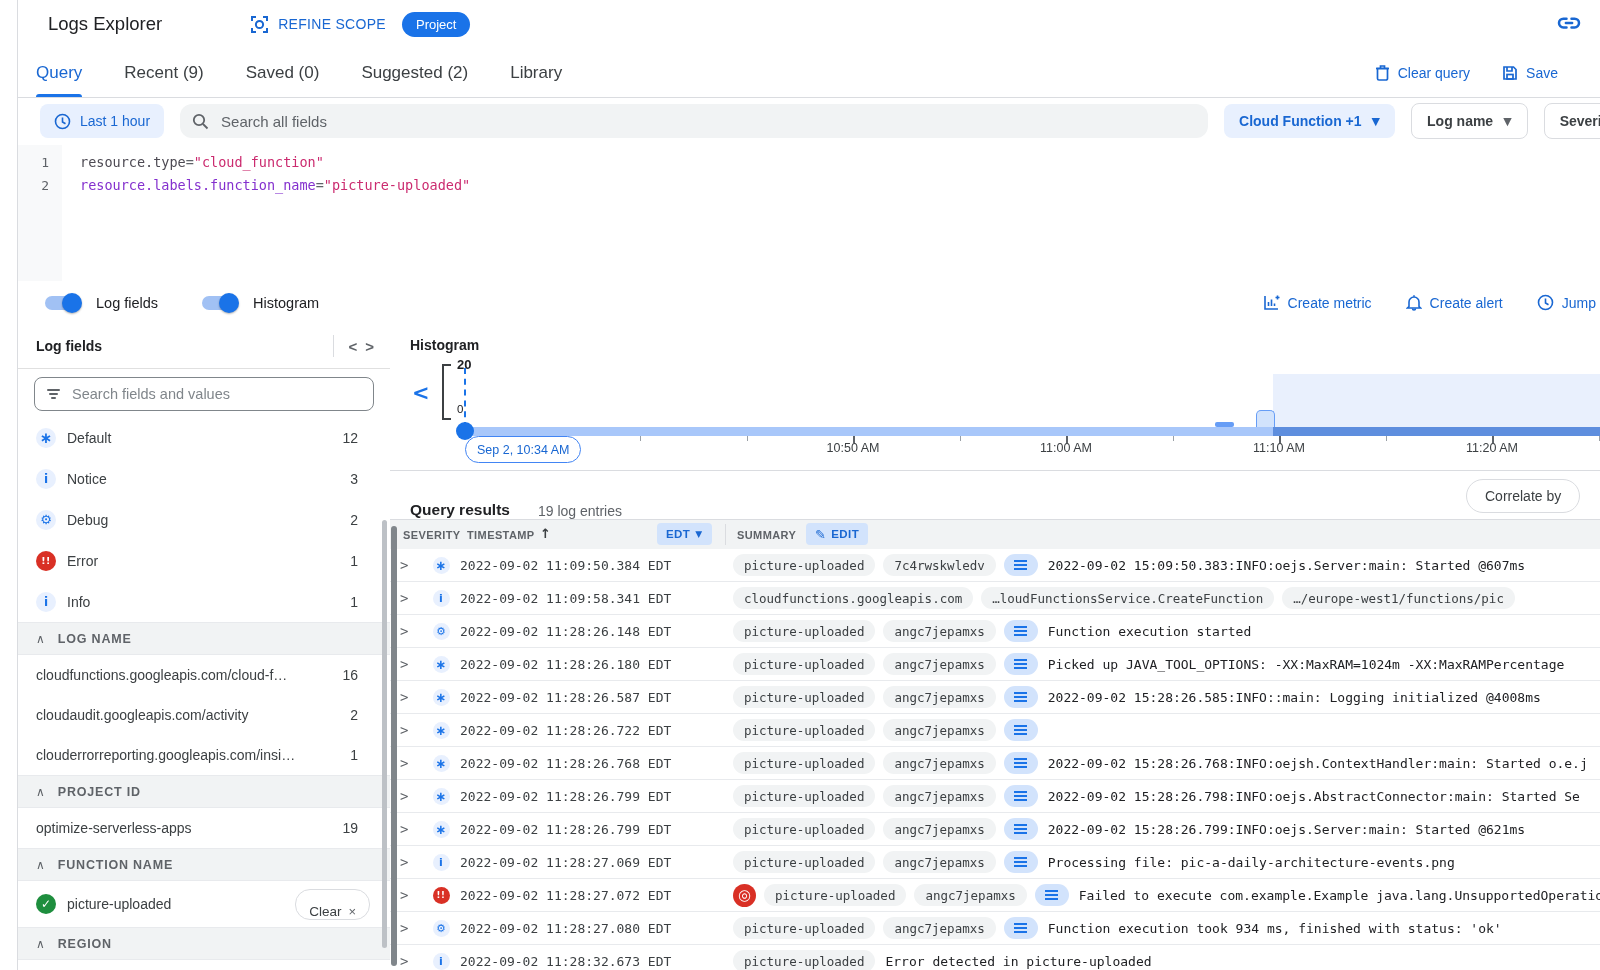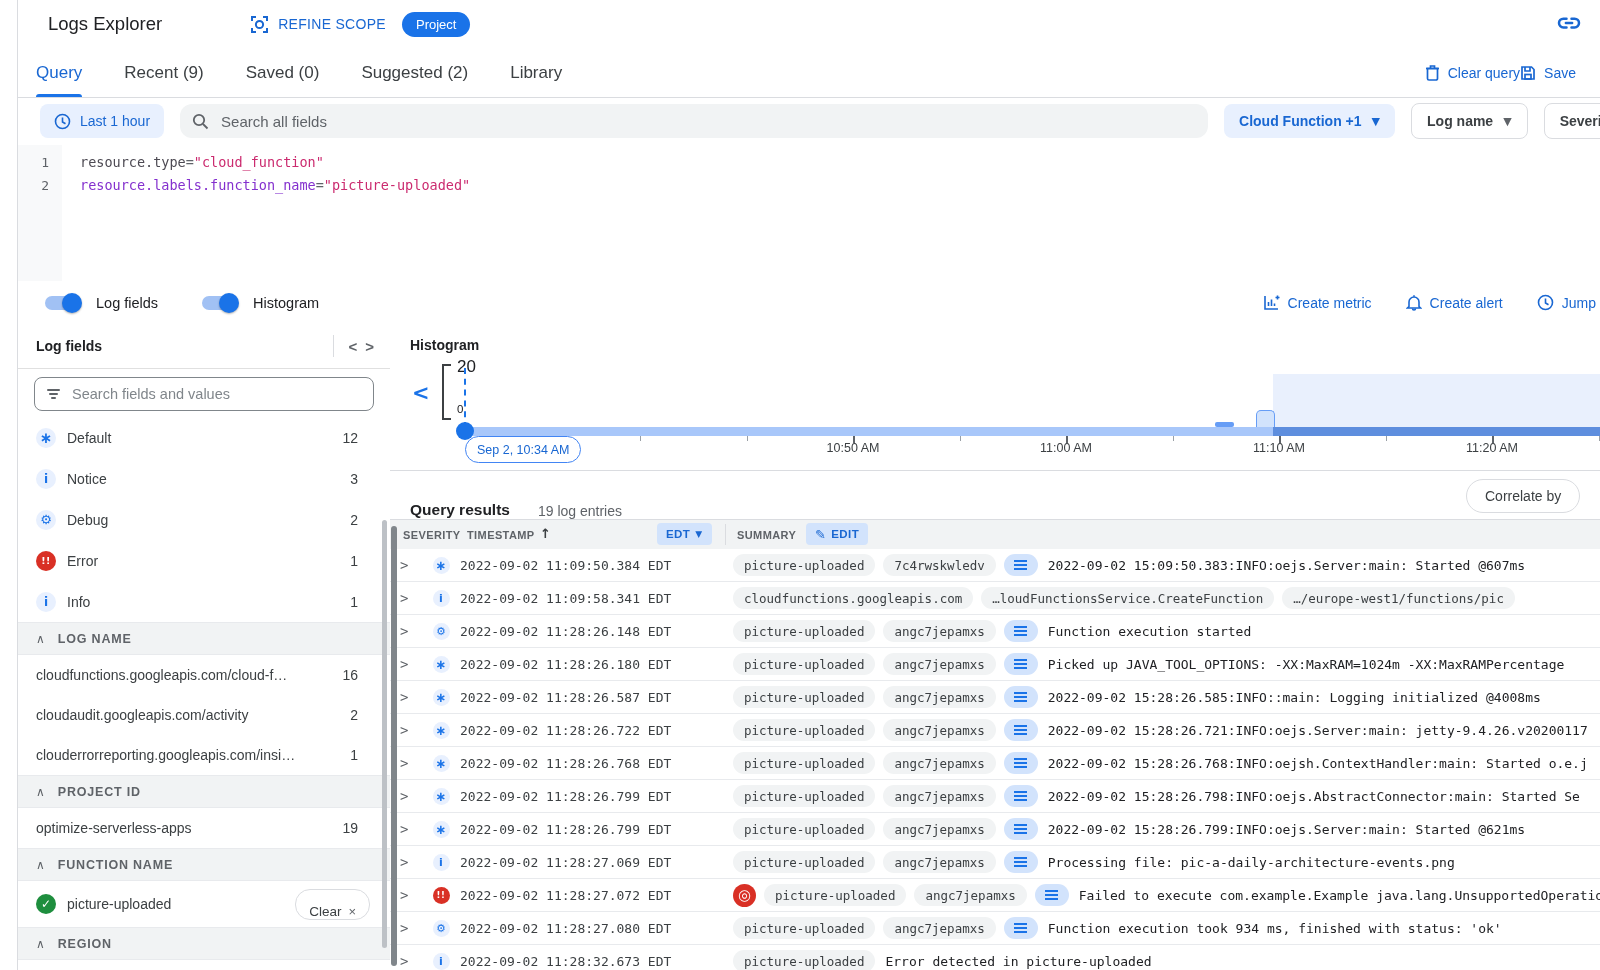--- a/index.html
+++ b/index.html
@@ -14,21 +14,21 @@
   .page-title{font-size:18.5px;font-weight:400;color:#202124;margin-right:88px;}
   .refine{display:flex;align-items:center;gap:9px;color:#1967d2;font-weight:500;font-size:14px;letter-spacing:.3px;cursor:pointer;}
   .scope-badge{margin-left:16px;background:#1a73e8;color:#fff;font-size:13px;font-weight:500;padding:5px 14px;border-radius:15px;cursor:pointer;}
   .link-btn{position:absolute;left:1536px;top:8px;color:#1967d2;cursor:pointer;}
 
   
   .tabs{position:absolute;left:18px;right:0;top:48px;height:49px;border-bottom:1px solid #dadce0;display:flex;align-items:center;padding-left:18px;background:#fff;}
   .tab{position:relative;height:49px;line-height:49px;margin-right:42px;font-size:17px;font-weight:500;color:#3c4043;cursor:pointer;white-space:nowrap;}
   .tab.active{color:#1967d2;}
   .tab.active::after{content:"";position:absolute;left:0;right:0;bottom:0;height:3px;background:#1a73e8;border-radius:3px 3px 0 0;}
-  .tab-actions{margin-left:auto;display:flex;align-items:center;padding-right:24px;}
+  .tab-actions{margin-left:auto;display:flex;gap:32px;align-items:center;padding-right:42px;}
   .blue-action{display:flex;align-items:center;gap:8px;color:#1967d2;font-size:14px;font-weight:500;cursor:pointer;white-space:nowrap;}
 
   
   .filter-row{position:absolute;left:18px;right:0;top:97px;height:48px;display:flex;align-items:center;gap:16px;padding-left:22px;}
   .time-chip{height:34px;border-radius:8px;background:#e8f0fe;color:#1967d2;display:flex;gap:9px;padding:0 14px;align-items:center;font-weight:500;font-size:14px;cursor:pointer;flex:none;}
   .search-box{width:1004px;height:34px;background:#f1f3f4;border-radius:12px;display:flex;align-items:center;padding:0 12px;gap:10px;flex:none;}
   .search-box input{flex:1;background:transparent;border:none;outline:none;font-size:15px;color:#202124;font-family:inherit;}
   .search-box input::placeholder{color:#5f6368;}
   .drop-chip{height:34px;border-radius:8px;display:flex;gap:10px;padding:0 15px;align-items:center;font-weight:700;font-size:14px;cursor:pointer;flex:none;white-space:nowrap;}
   .drop-chip.blue{background:#e8f0fe;color:#1967d2;}
@@ -87,21 +87,21 @@
   .sev-icon.info{font-size:12px;}
   .sev-icon.debug{font-size:13px;font-weight:400;}
   .sev-icon.error{background:#d93025;color:#fff;font-size:9.5px;letter-spacing:.5px;}
   .check-icon{width:20px;height:20px;border-radius:50%;background:#1e8e3e;color:#fff;display:flex;align-items:center;justify-content:center;font-size:12px;flex:none;font-family:"DejaVu Sans",sans-serif;}
 
   
   .hist{position:absolute;left:390px;top:324px;width:1210px;height:146px;overflow:hidden;background:#fff;}
   .hist-title{position:absolute;left:20px;top:13px;font-size:14px;font-weight:700;color:#202124;}
   .hist-chev{position:absolute;left:22px;top:57px;color:#1a73e8;font-size:21px;font-weight:600;cursor:pointer;}
   .y-bracket{position:absolute;left:52px;top:40px;width:7px;height:52px;border-left:2px solid #3c4043;border-top:2px solid #3c4043;border-bottom:2px solid #3c4043;}
-  .y-max{position:absolute;left:67px;top:33px;font-size:17px;color:#202124;}
+  .y-max{position:absolute;left:67px;top:33px;font-size:13px;color:#202124;font-weight:bold;}
   .y-min{position:absolute;left:67px;top:79px;font-size:11.5px;color:#202124;}
   .shade{position:absolute;left:883px;top:50px;right:0;height:53px;background:#e9f0fd;}
   .dash-line{position:absolute;left:74px;top:44px;height:60px;border-left:2px dashed #1a73e8;}
   .timeline{position:absolute;left:75px;top:103px;right:0;height:9px;background:#a8c7fa;}
   .timeline-dark{position:absolute;left:883px;top:103px;right:0;height:9px;background:#5e8ede;}
   .drag-handle{position:absolute;left:66px;top:98px;width:18px;height:18px;border-radius:50%;background:#1a73e8;cursor:pointer;z-index:2;}
   .hbar{position:absolute;background:#669df6;border-radius:2px;}
   .hbar.outlined{background:#d2e3fc;border:1.5px solid #669df6;border-bottom:none;border-radius:5px 5px 0 0;box-sizing:border-box;}
   .tick{position:absolute;top:112px;width:2px;background:#5f6368;}
   .tick.minor{width:1px;background:#9aa0a6;}
@@ -514,21 +514,20 @@
           <span class="rs">
             <span class="sev-icon default">∗</span>
           </span>
           <span class="rt">2022-09-02 11:28:26.722 EDT</span>
           <span class="rchips">
             <span class="chip">picture-uploaded</span>
             <span class="chip">angc7jepamxs</span>
             <span class="ticon">
               <span class="tlines"></span>
             </span>
-            <span class="rsum">2022-09-02 15:28:26.721:INFO:oejs.Server:main: jetty-9.4.26.v20200117</span>
           </span>
         </div>
         <div class="lrow">
           <span class="rc">&gt;</span>
           <span class="rs">
             <span class="sev-icon default">∗</span>
           </span>
           <span class="rt">2022-09-02 11:28:26.768 EDT</span>
           <span class="rchips">
             <span class="chip">picture-uploaded</span>

